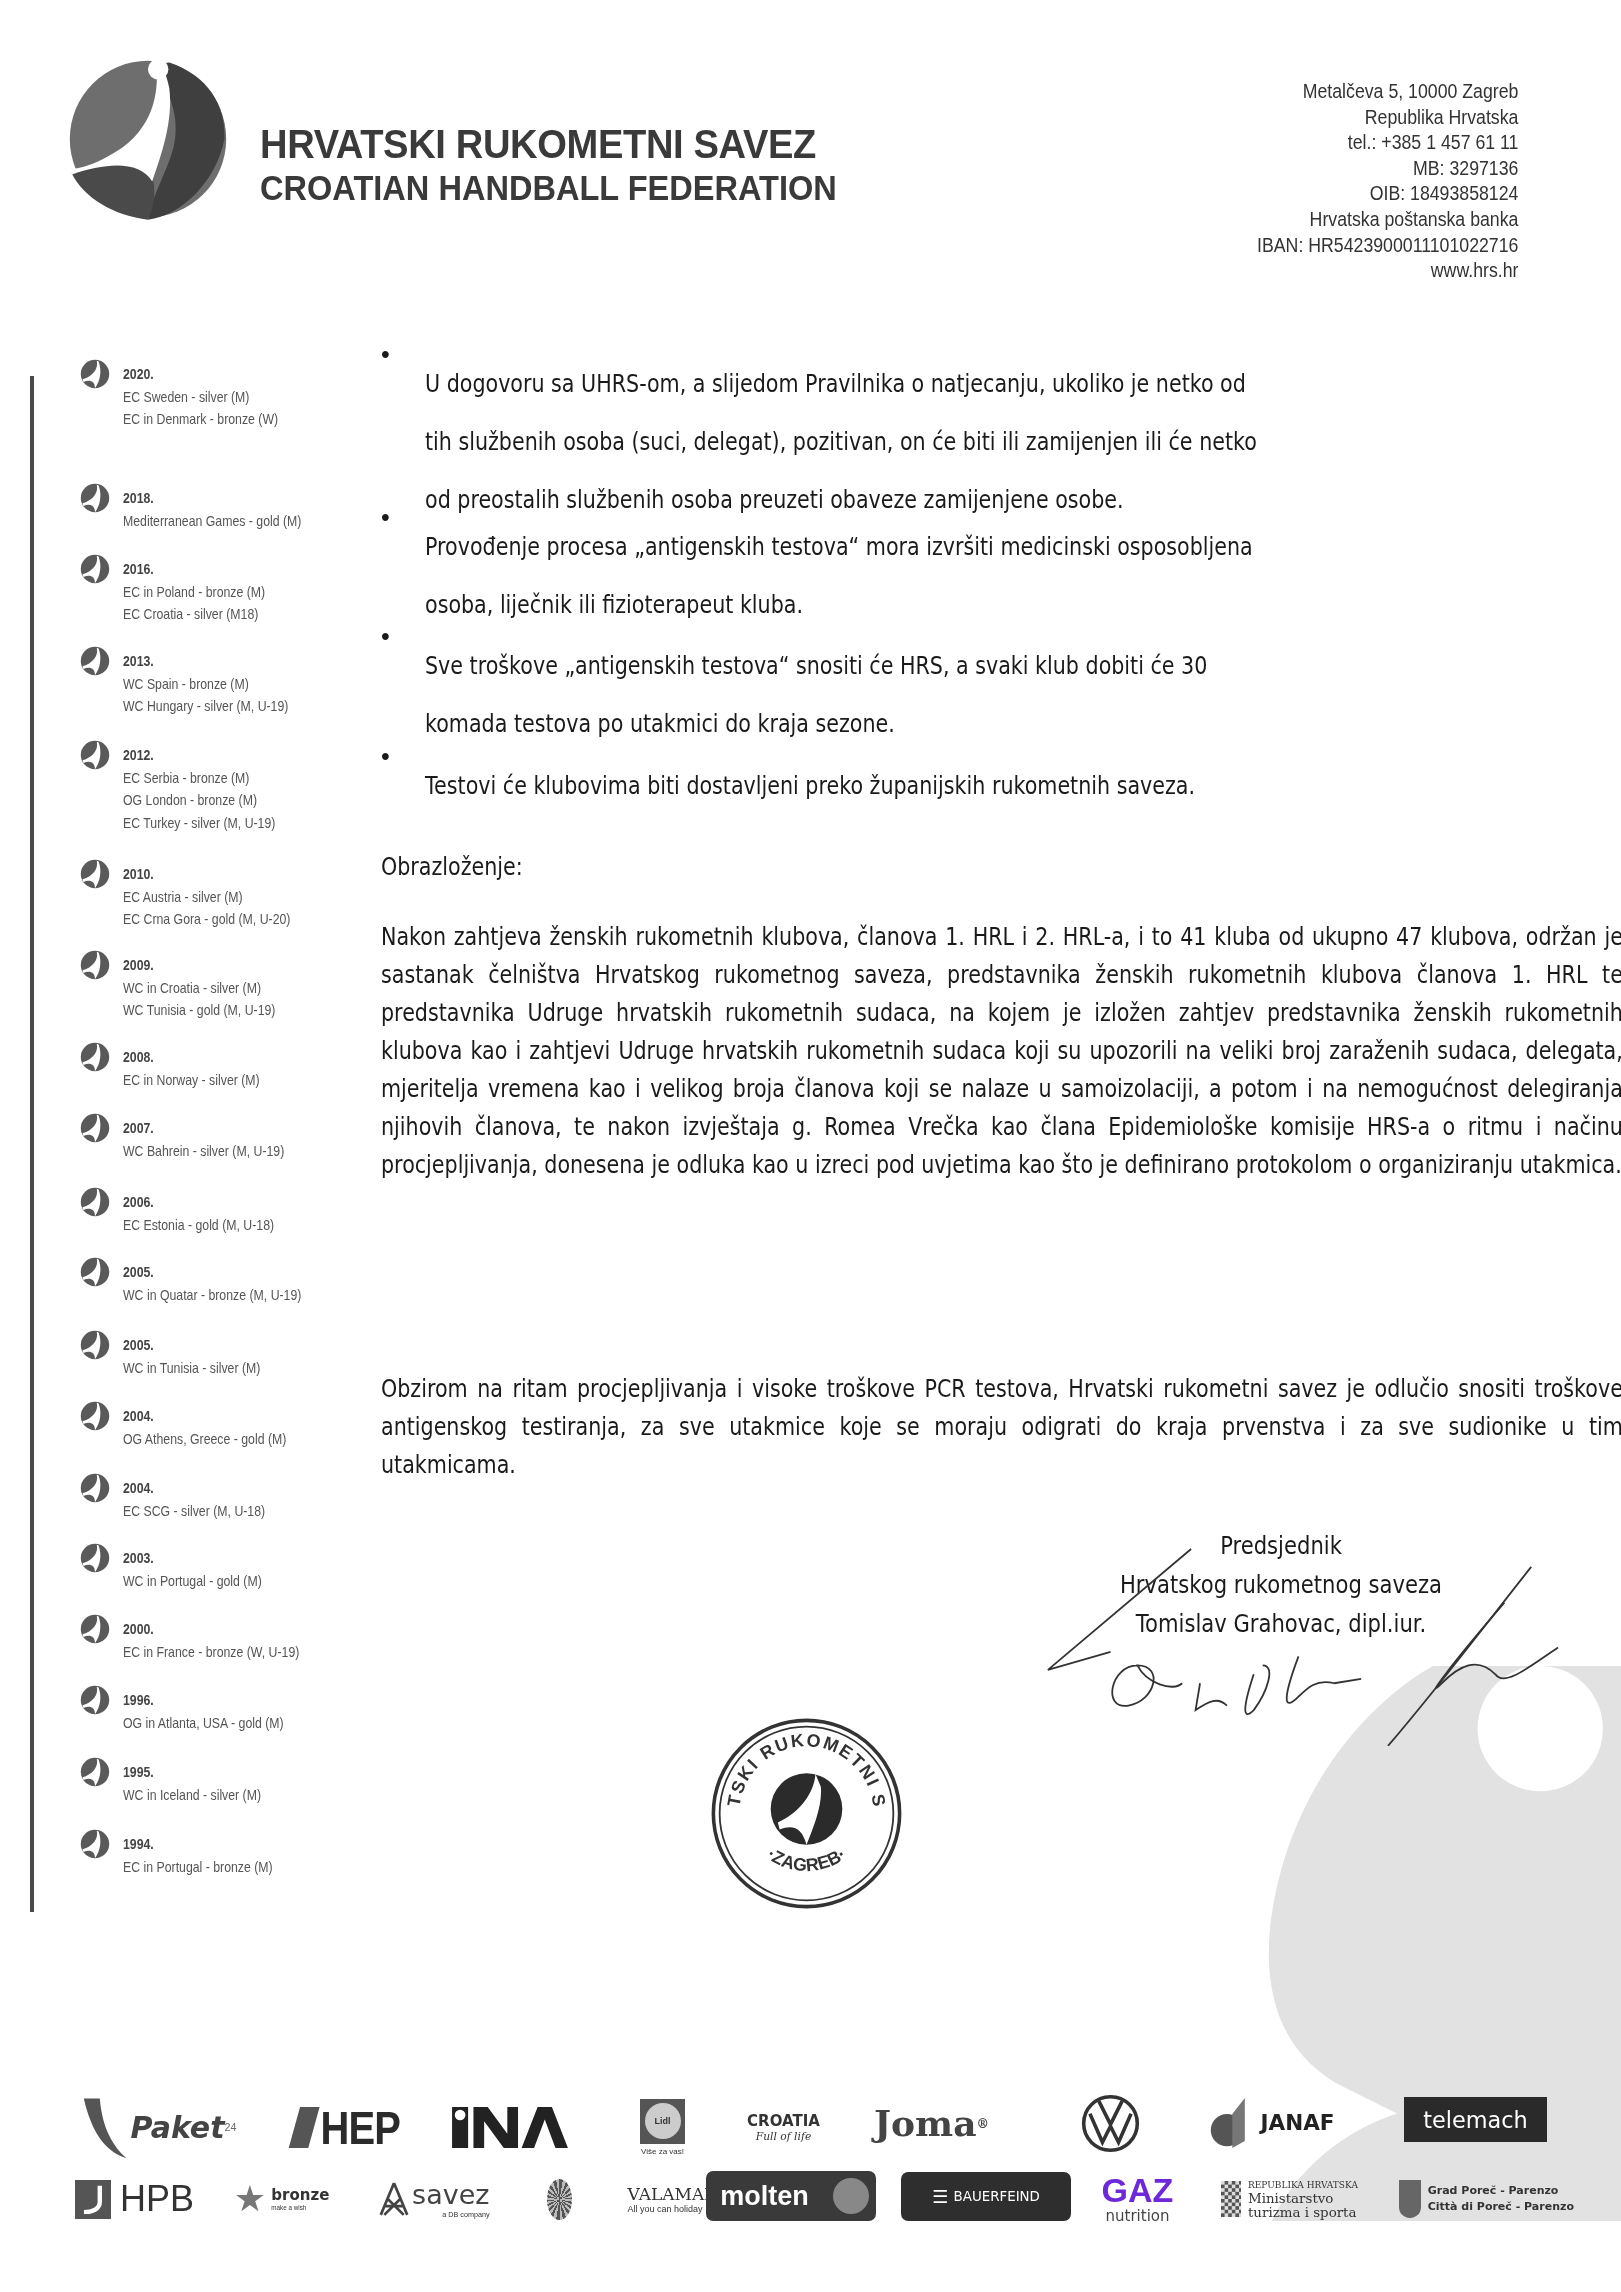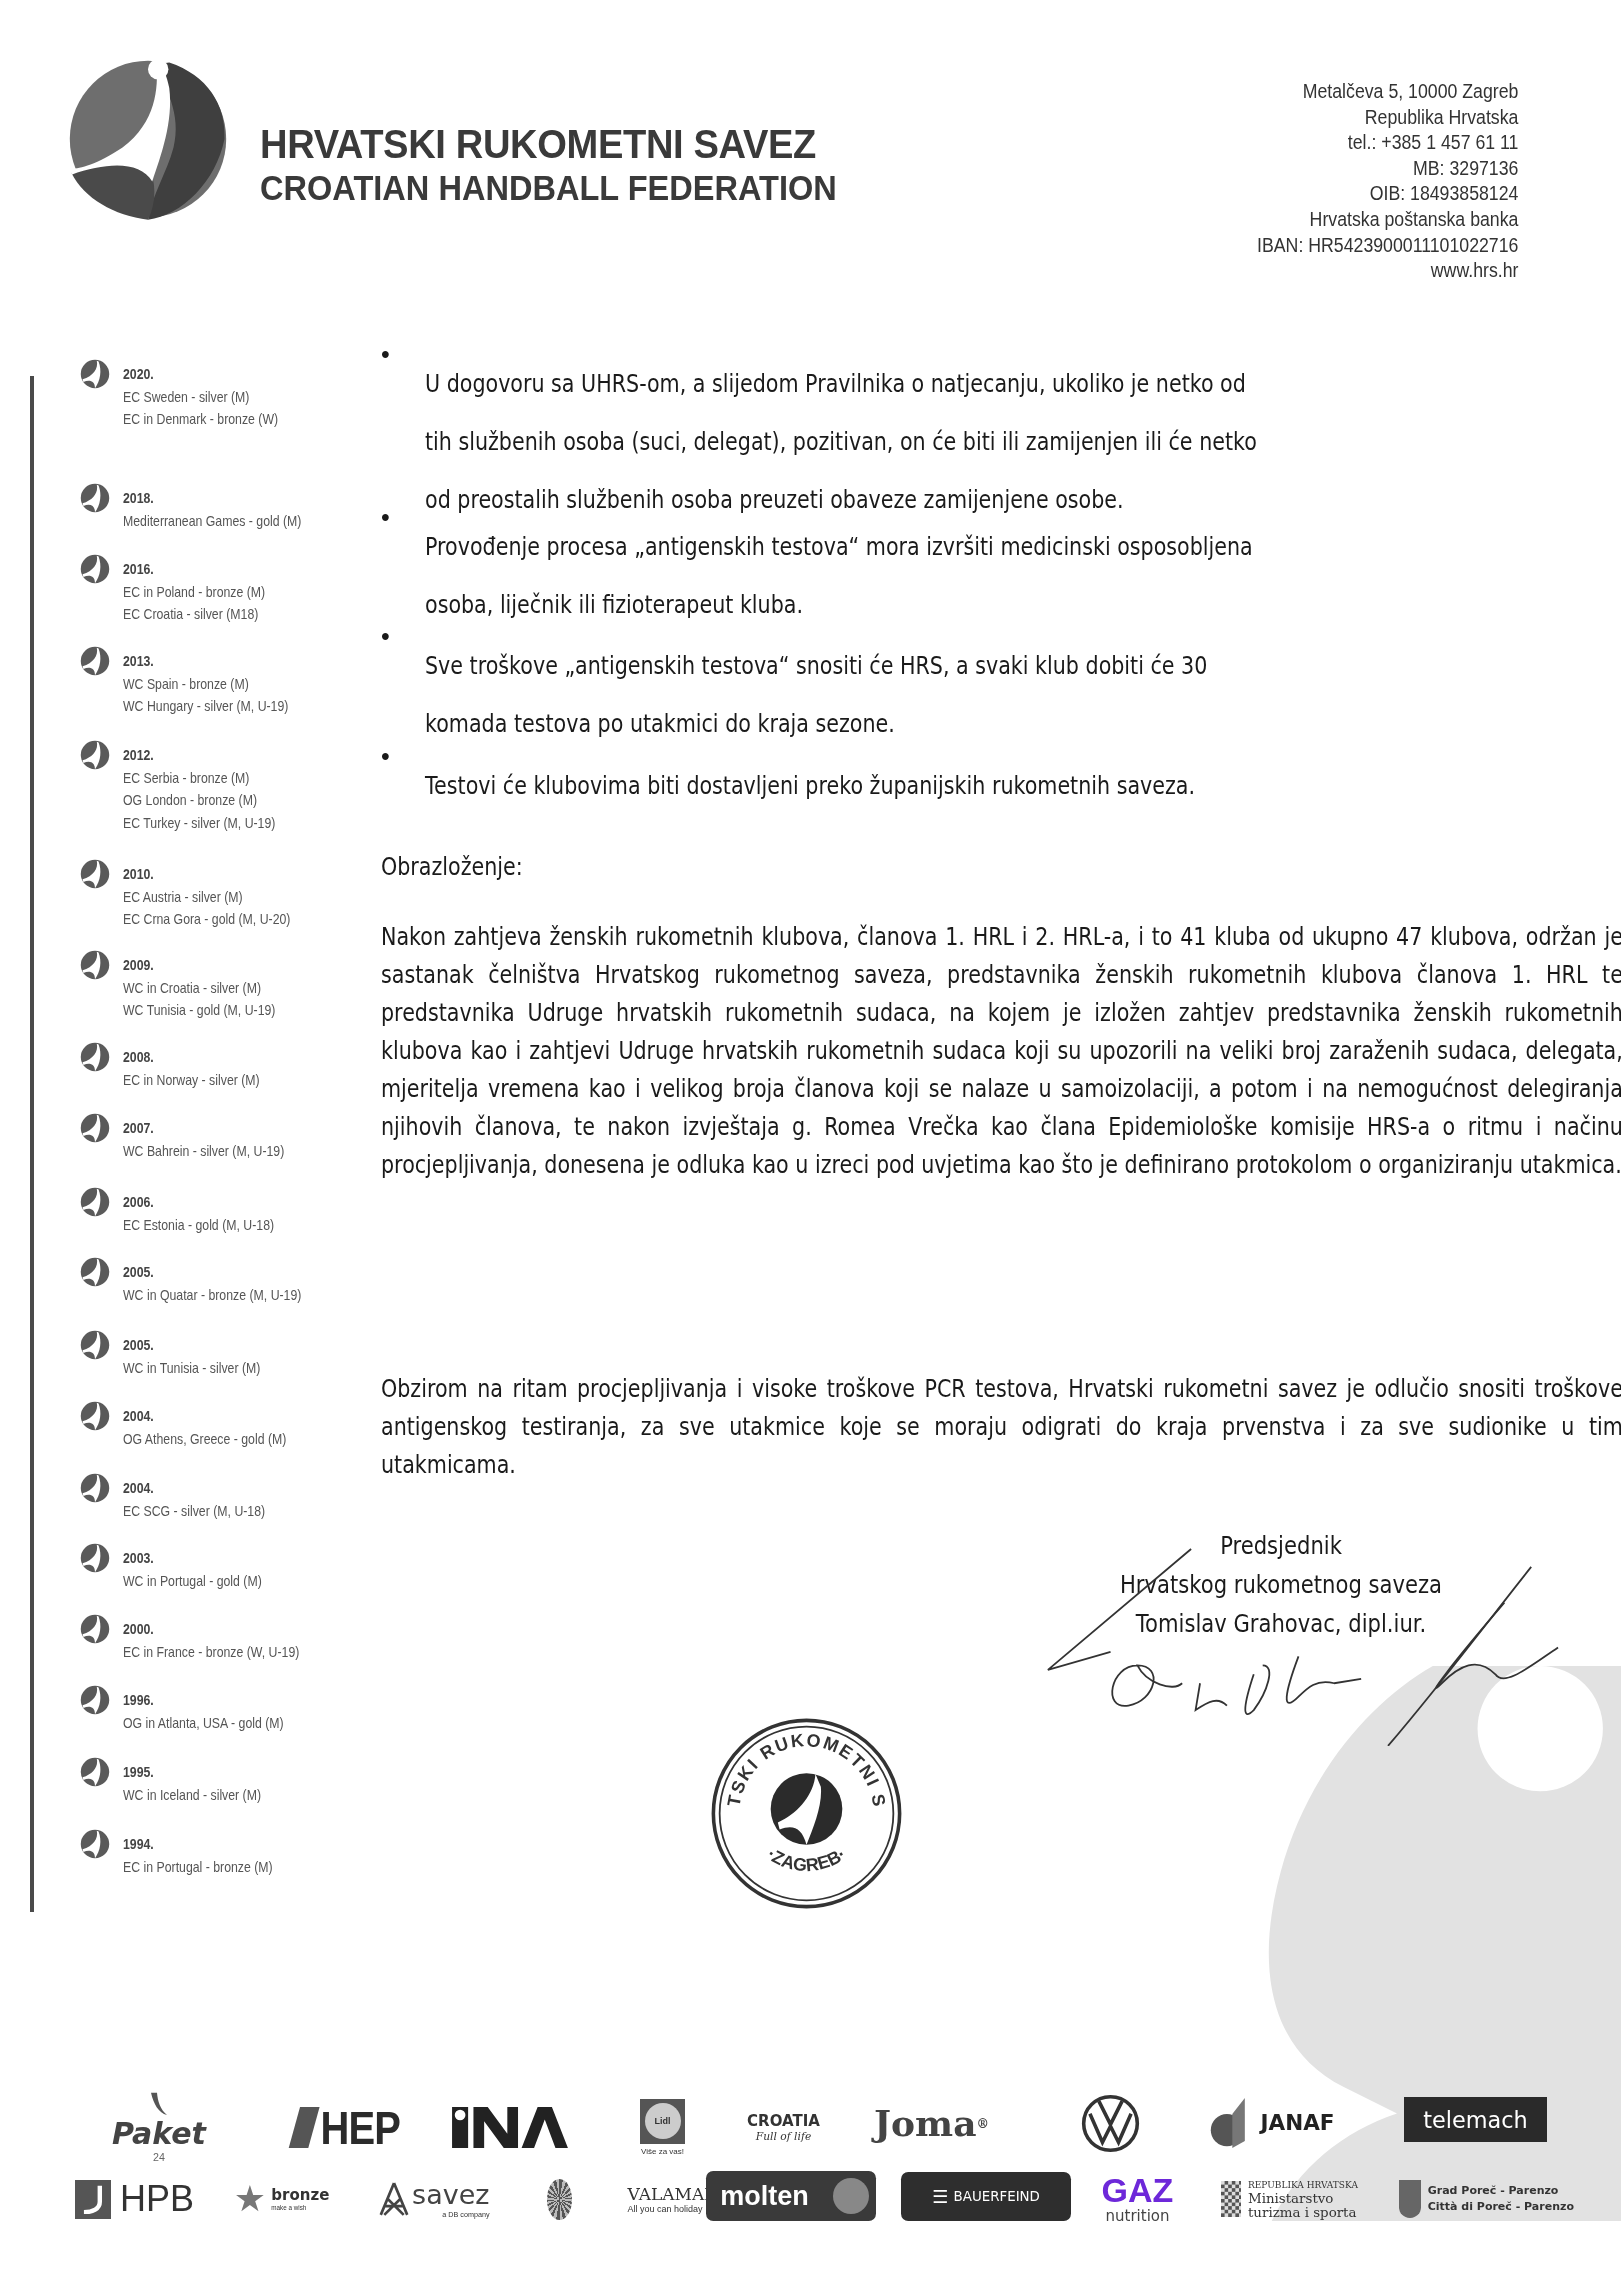--- a/index.html
+++ b/index.html
@@ -31,21 +31,21 @@
   .para { left:381px; width:1241px; font-family:"DejaVu Sans", sans-serif; font-size:24px; line-height:38px; color:#1a1a1a; text-align:justify; transform:scaleX(0.86); transform-origin:left; }
   .para p { margin:0; }
 
   .signature-block { left:1048px; top:1527px; width:466px; text-align:center; font-family:"DejaVu Sans", sans-serif; font-size:24px; line-height:39px; color:#1a1a1a; transform:scaleX(0.88); transform-origin:center; }
   .sig-scribble { left:1030px; top:1531px; width:537px; height:215px; }
 
   .stamp { left:708px; top:1715px; width:197px; height:197px; }
 
   
   .sponsor { position:absolute; display:flex; align-items:center; justify-content:center; color:#333; }
-  .s-paket { left:76px; top:2091px; width:166px; height:72px;flex-direction:column; }
+  .s-paket { left:76px; top:2091px; width:166px; height:72px; }
   .s-hep { left:269px; top:2100px; width:157px; height:54px; font-family:"Liberation Sans", sans-serif; font-weight:bold; font-size:47px; color:#2b2b2b; letter-spacing:-0.9px; transform:scaleX(0.85); }
   .s-ina { left:452px; top:2100px; width:116px; height:54px; }
   .s-lidl { left:631px; top:2087px; width:63px; height:81px; flex-direction:column; }
   .s-croatia { left:734px; top:2100px; width:99px; height:54px; flex-direction:column; }
   .s-joma { left:869px; top:2096px; width:125px; height:54px; font-family:"DejaVu Serif", serif; font-weight:bold; font-size:36px; color:#444; }
   .s-vw { left:1079px; top:2087px; width:63px; height:72px; }
   .s-janaf { left:1200px; top:2091px; width:143px; height:63px; }
   .s-telemach { left:1404px; top:2097px; width:143px; height:45px; background:#2a2a2a; color:#fff; font-family:"DejaVu Sans", sans-serif; font-size:22.4px; }
   .s-hpb { left:72px; top:2172px; width:125px; height:54px; }
   .s-uniline { left:228px; top:2167px; width:107px; height:63px; }

